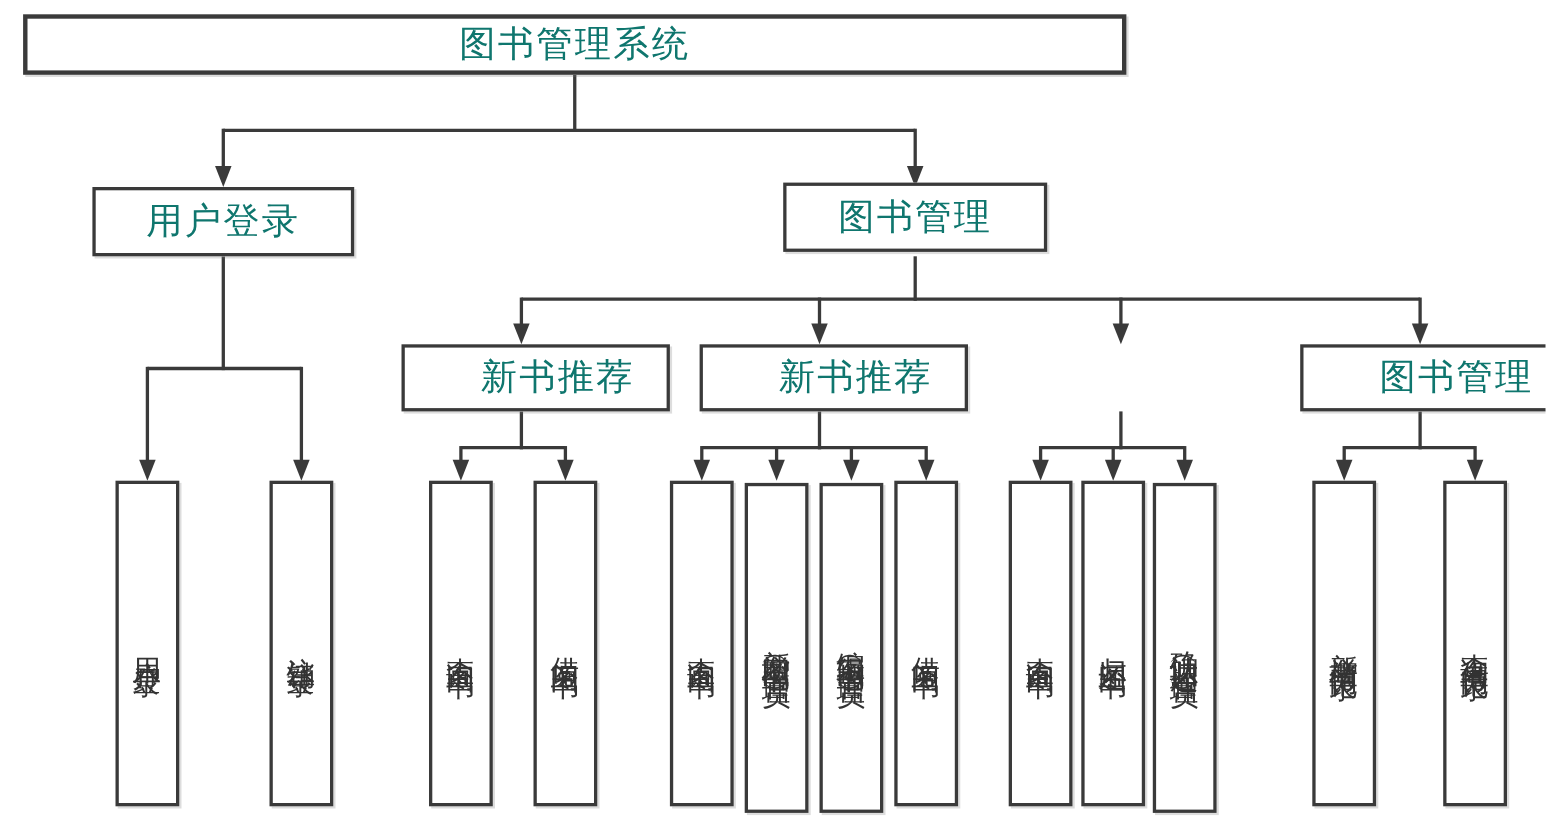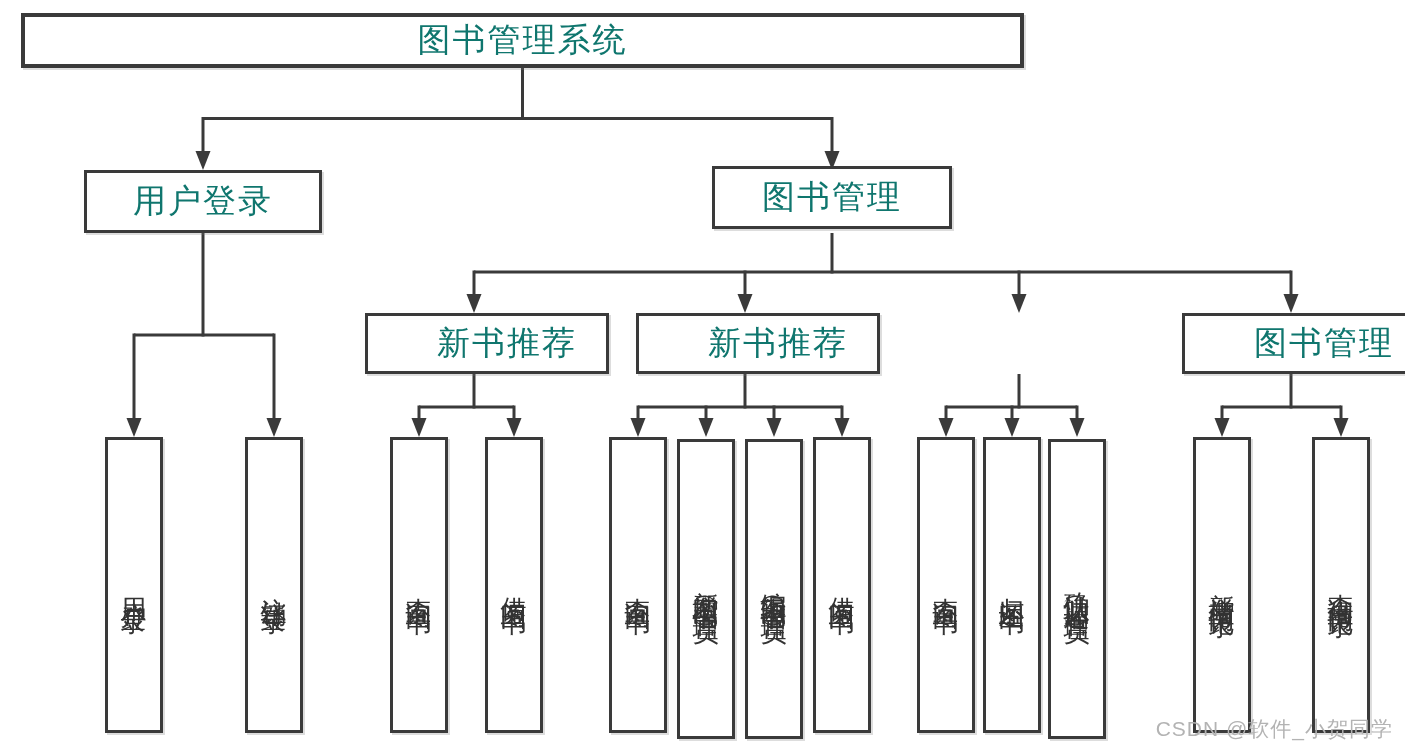--- a/index.html
+++ b/index.html
@@ -196,14 +196,13 @@
     <span class="vtext">确认归还（管理员）</span>
   </div>
 
   <div class="box leaf fE1">
     <span class="vtext">新增借阅记录</span>
   </div>
   <div class="box leaf fE2">
     <span class="vtext">查询借阅记录</span>
   </div>
 
-  <div id="watermark">CSDN @软件_小贺同学</div>
 </div>
 
 </body></html>

